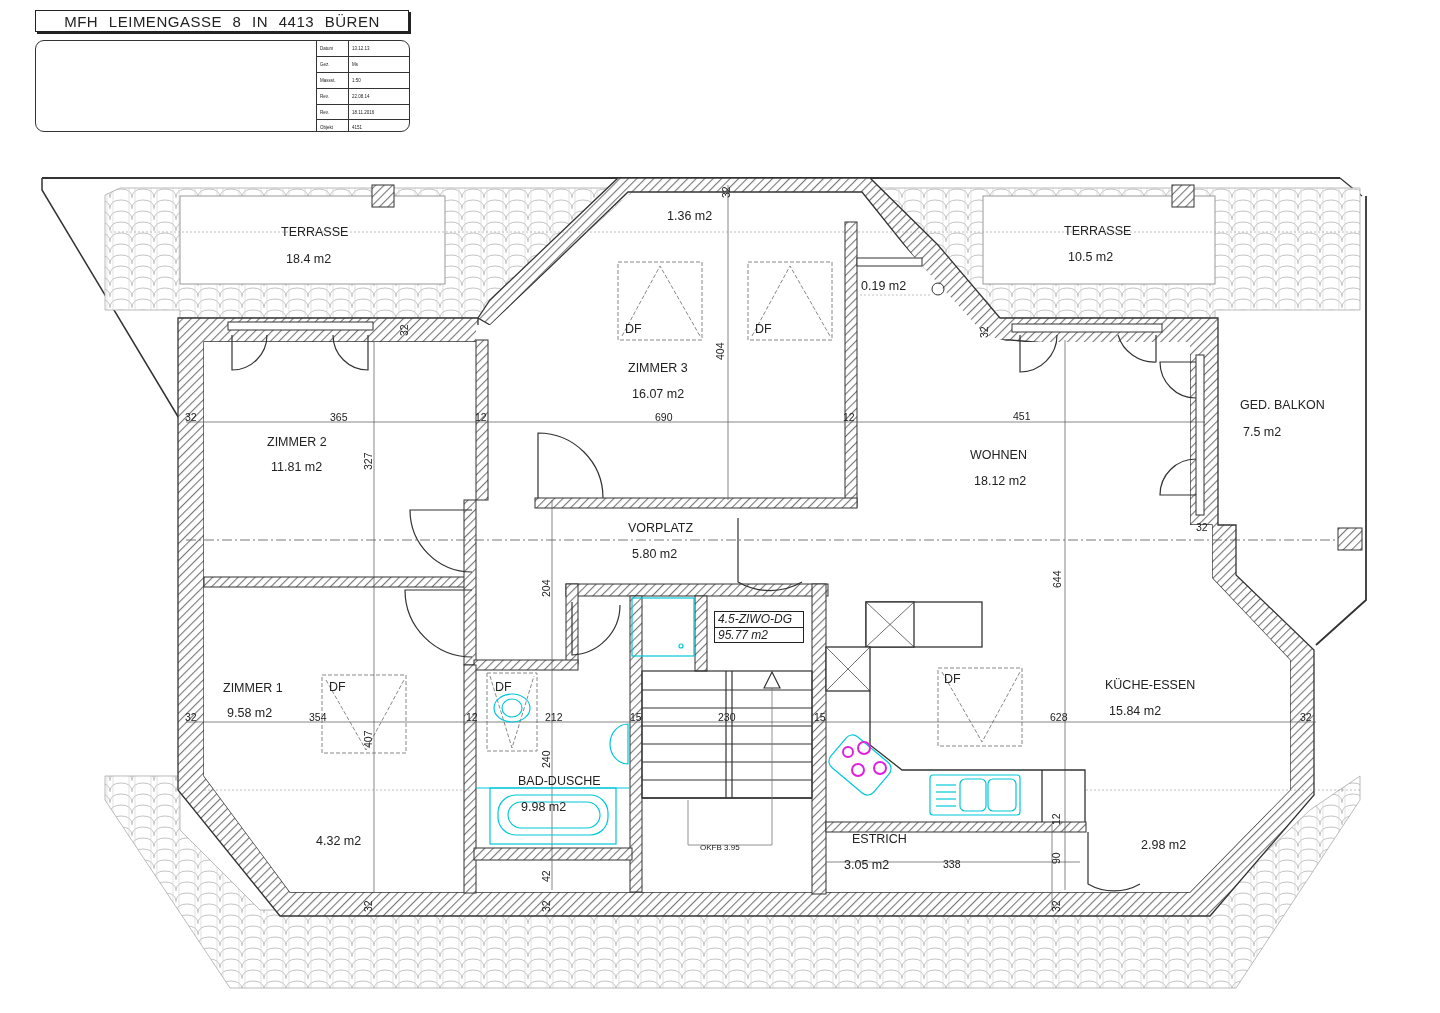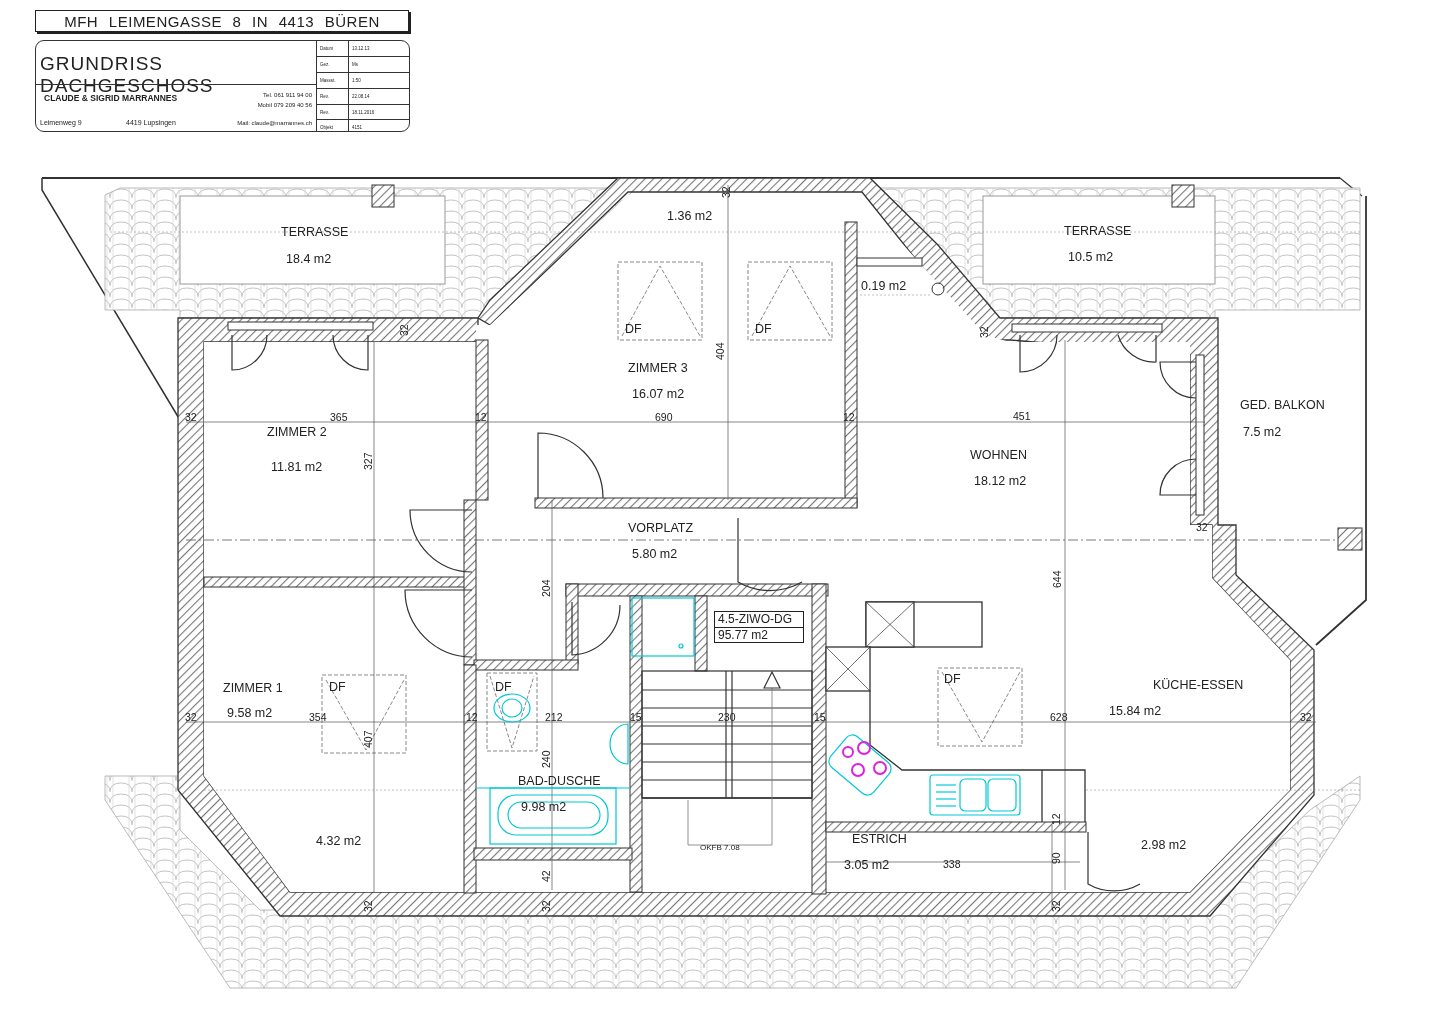--- a/index.html
+++ b/index.html
@@ -18,41 +18,29 @@
   .tb-row{display:flex;height:14.9px;border-bottom:1px solid #333;font-size:4.5px;align-items:center;}
   .tb-row:last-child{border-bottom:none;}
   .tb-k{width:28px;padding-left:3px;border-right:1px solid #333;height:100%;display:flex;align-items:center;}
   .tb-v{padding-left:3px;}
   svg{position:absolute;left:0;top:0;}
   .lbl{position:absolute;font-size:12.5px;color:#222;white-space:nowrap;}
   .dim{position:absolute;font-size:10.5px;color:#222;white-space:nowrap;}
   .dimv{position:absolute;font-size:10.5px;color:#222;white-space:nowrap;transform:rotate(-90deg);transform-origin:left top;}
   .small{position:absolute;font-size:8px;color:#222;}
   .ziwo{position:absolute;left:714px;top:611px;width:88px;height:30px;border:1.2px solid #222;font-size:12px;}
-  .ziwo div{height:15px;line-height:15px;padding-left:3px;}
+  .ziwo div{height:15px;line-height:15px;padding-left:3px;font-style:italic;}
   .ziwo div:first-child{border-bottom:1px solid #222;}
 </style>
 </head>
 <body>
 
 <div class="project-box">MFH  LEIMENGASSE 8   IN   4413  BÜREN</div>
 
 <div class="title-block">
-  <div class="tb-main">
-    <div class="tb-title">GRUNDRISS  DACHGESCHOSS</div>
-    <div class="tb-sep"></div>
-    <div class="tb-client">CLAUDE &amp; SIGRID MARRANNES</div>
-    <div class="tb-tel">
-      <div>Tel. 061 911 94 00</div>
-      <div>Mobil 079 209 40 56</div>
-    </div>
-    <div class="tb-addr">Leimenweg 9</div>
-    <div class="tb-city">4419 Lupsingen</div>
-    <div class="tb-mail">Mail: claude@marrannes.ch</div>
-  </div>
   <div class="tb-grid">
     <div class="tb-row">
         <span class="tb-k">Datum</span>
         <span class="tb-v">13.12.13</span>
       </div>
     <div class="tb-row">
         <span class="tb-k">Gez.</span>
         <span class="tb-v">Ms</span>
       </div>
     <div class="tb-row">
@@ -241,50 +229,50 @@
 </svg>
 
 <div class="lbl" style="left:281px;top:225px">TERRASSE</div>
 <div class="lbl" style="left:286px;top:252px">18.4 m2</div>
 <div class="lbl" style="left:1064px;top:224px">TERRASSE</div>
 <div class="lbl" style="left:1068px;top:250px">10.5 m2</div>
 <div class="lbl" style="left:667px;top:209px">1.36 m2</div>
 <div class="lbl" style="left:861px;top:279px">0.19 m2</div>
 <div class="lbl" style="left:628px;top:361px">ZIMMER 3</div>
 <div class="lbl" style="left:632px;top:387px">16.07 m2</div>
-<div class="lbl" style="left:267px;top:425px">ZIMMER 2</div>
+<div class="lbl" style="left:267px;top:435px">ZIMMER 2</div>
 <div class="lbl" style="left:271px;top:460px">11.81 m2</div>
 <div class="lbl" style="left:970px;top:448px">WOHNEN</div>
 <div class="lbl" style="left:974px;top:474px">18.12 m2</div>
 <div class="lbl" style="left:1240px;top:398px">GED. BALKON</div>
 <div class="lbl" style="left:1243px;top:425px">7.5 m2</div>
 <div class="lbl" style="left:628px;top:521px">VORPLATZ</div>
 <div class="lbl" style="left:632px;top:547px">5.80 m2</div>
 <div class="lbl" style="left:223px;top:681px">ZIMMER 1</div>
 <div class="lbl" style="left:227px;top:706px">9.58 m2</div>
 <div class="lbl" style="left:316px;top:834px">4.32 m2</div>
 <div class="lbl" style="left:518px;top:774px">BAD-DUSCHE</div>
 <div class="lbl" style="left:521px;top:800px">9.98 m2</div>
-<div class="lbl" style="left:1153px;top:678px">KÜCHE-ESSEN</div>
+<div class="lbl" style="left:1105px;top:678px">KÜCHE-ESSEN</div>
 <div class="lbl" style="left:1109px;top:704px">15.84 m2</div>
 <div class="lbl" style="left:852px;top:832px">ESTRICH</div>
 <div class="lbl" style="left:844px;top:858px">3.05 m2</div>
 <div class="lbl" style="left:1141px;top:838px">2.98 m2</div>
 
 <div class="ziwo">
   <div>4.5-ZIWO-DG</div>
   <div>95.77 m2</div>
 </div>
 
 <div class="lbl" style="left:625px;top:322px">DF</div>
 <div class="lbl" style="left:755px;top:322px">DF</div>
 <div class="lbl" style="left:329px;top:680px">DF</div>
 <div class="lbl" style="left:944px;top:672px">DF</div>
 <div class="lbl" style="left:495px;top:680px">DF</div>
-<div class="small" style="left:700px;top:843px">OKFB 7.08</div>
+<div class="small" style="left:700px;top:843px">OKFB 3.95</div>
 
 <div class="dim" style="left:330px;top:411px">365</div>
 <div class="dim" style="left:185px;top:411px">32</div>
 <div class="dim" style="left:475px;top:411px">12</div>
 <div class="dim" style="left:655px;top:411px">690</div>
 <div class="dim" style="left:843px;top:411px">12</div>
 <div class="dim" style="left:1013px;top:410px">451</div>
 <div class="dim" style="left:1196px;top:521px">32</div>
 <div class="dim" style="left:185px;top:711px">32</div>
 <div class="dim" style="left:309px;top:711px">354</div>

